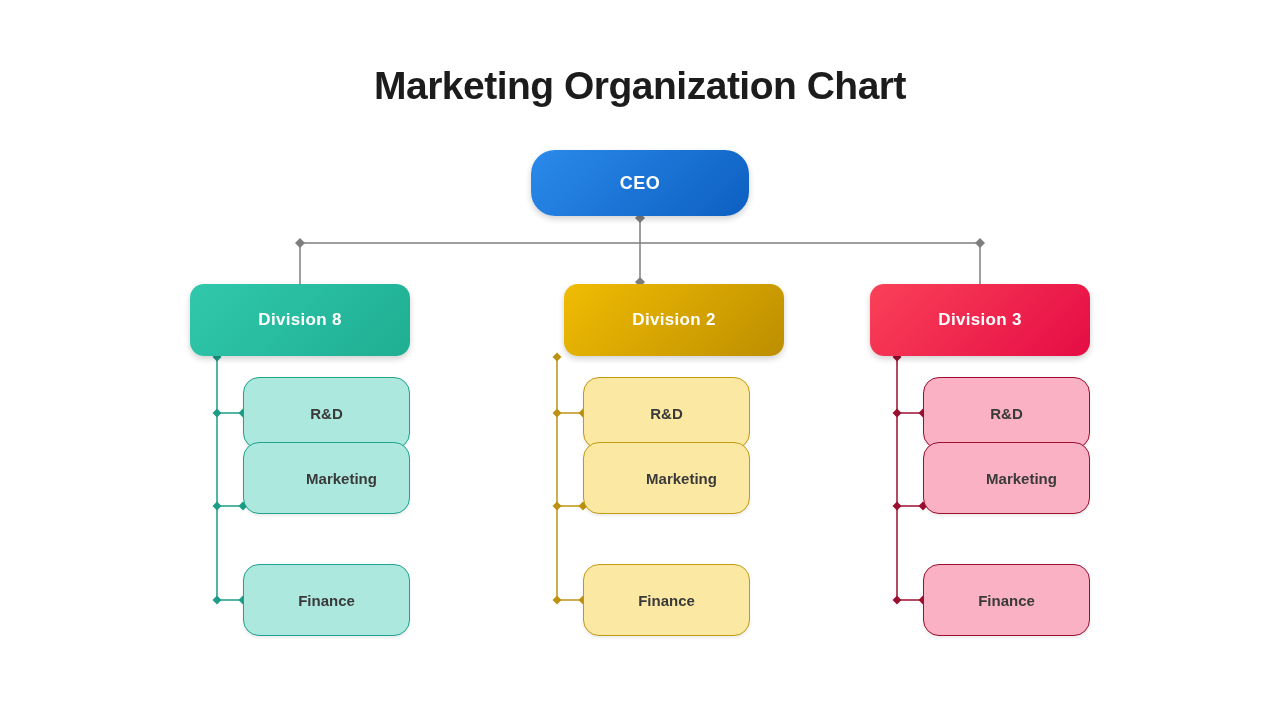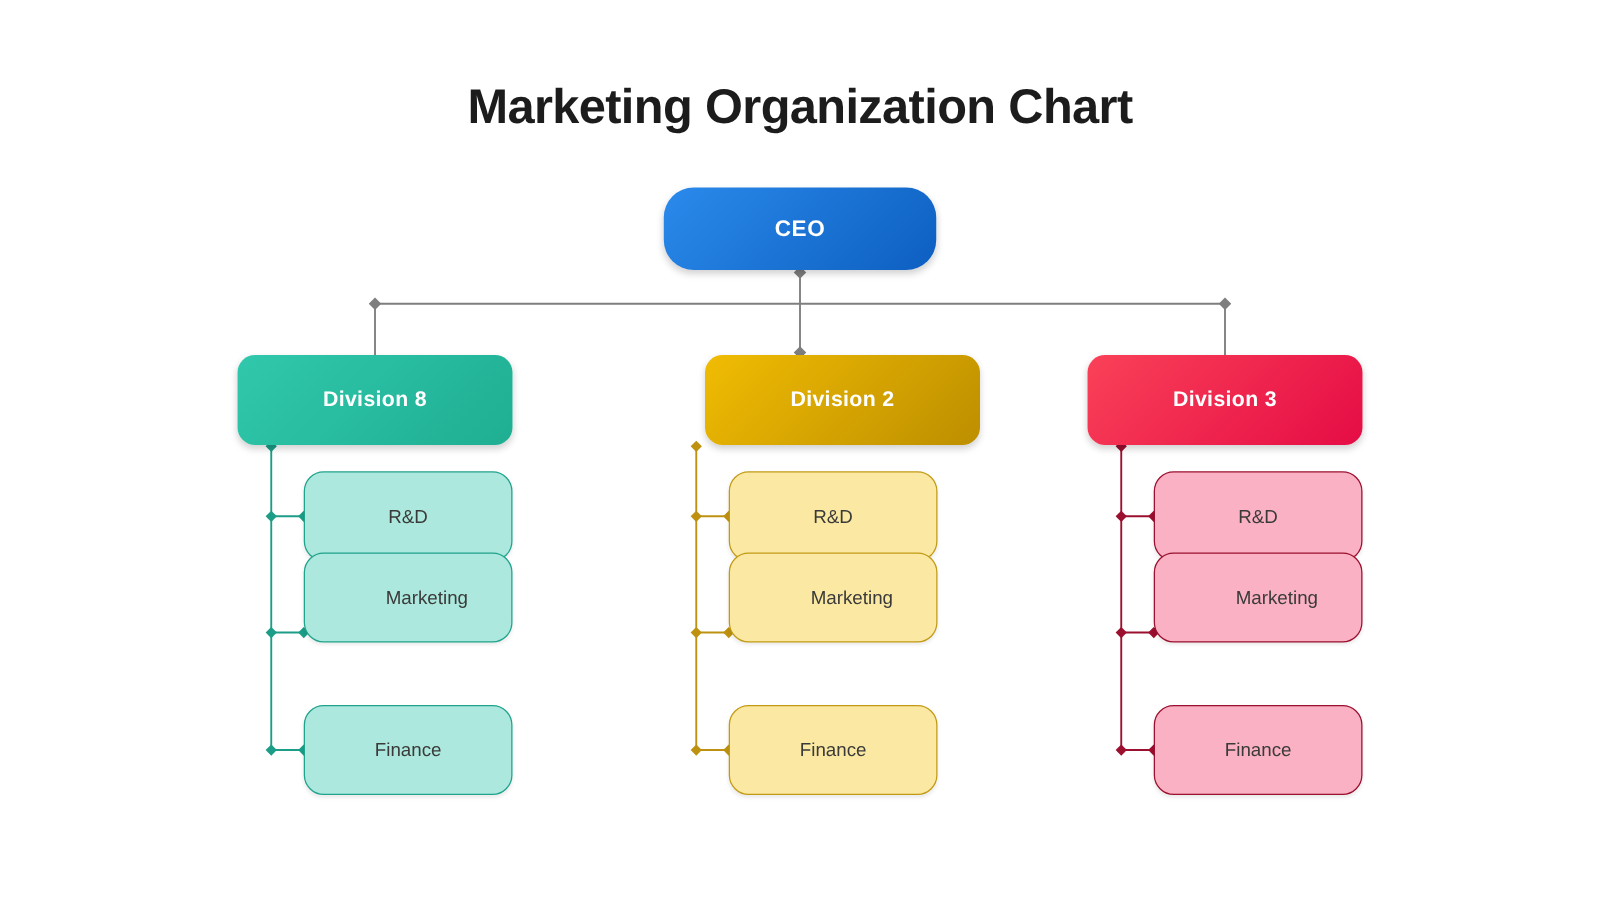--- a/index.html
+++ b/index.html
@@ -26,20 +26,21 @@
     left: 0; top: 0;
     z-index: 0;
   }
   .node {
     position: absolute;
     display: flex;
     align-items: center;
     justify-content: center;
     box-sizing: border-box;
     z-index: 1;
+    font-weight: bold;
   }
   .node-ceo {
     left: 531px; top: 150px;
     width: 218px; height: 66px;
     border-radius: 24px;
     background: linear-gradient(135deg, #2a8aeb 0%, #0d5fc0 100%);
     box-shadow: 0 3px 6px rgba(0,0,0,0.18);
     color: #ffffff;
     font-size: 18px;
     font-weight: 700;

